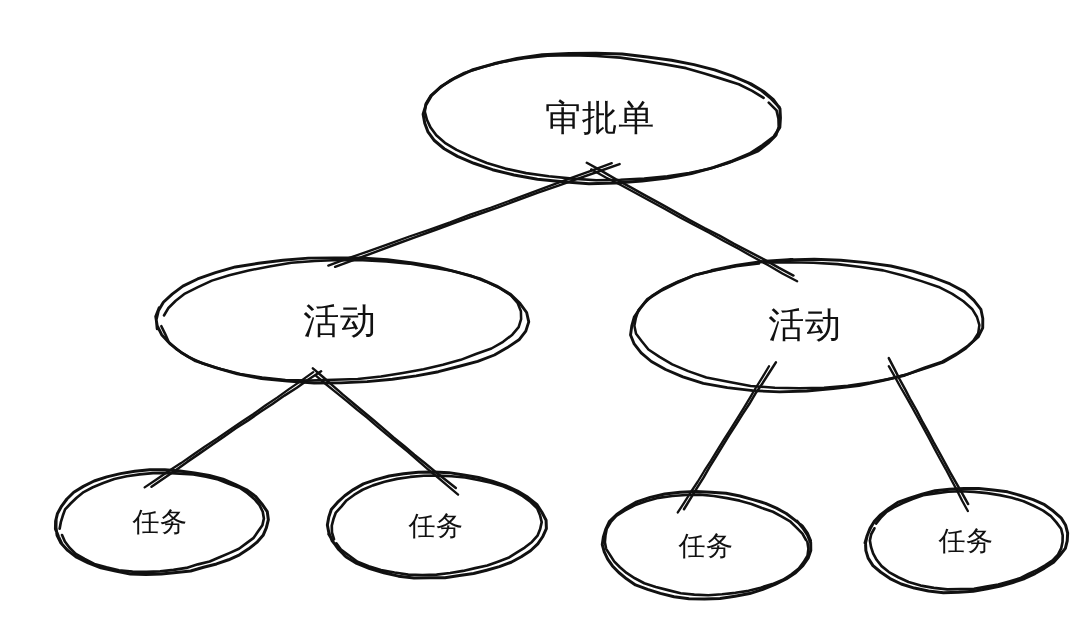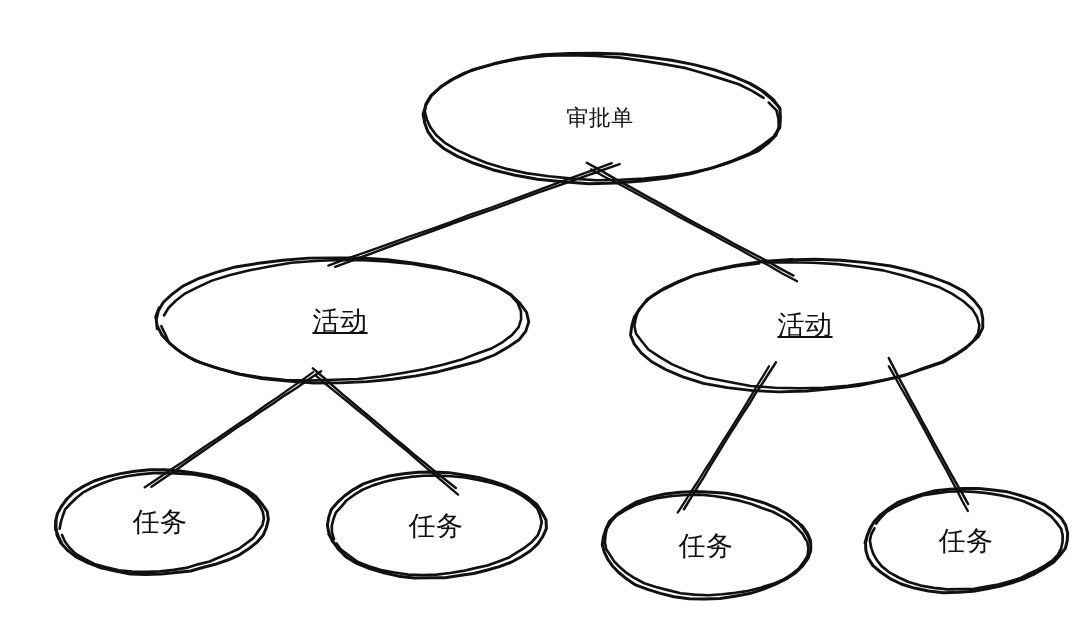--- a/index.html
+++ b/index.html
@@ -24,22 +24,22 @@
   }
   .node-label {
     position: absolute;
     transform: translate(-50%, -50%);
     color: #111111;
     white-space: nowrap;
     font-family: "DejaVu Sans", "Liberation Sans", sans-serif;
     letter-spacing: 0.02em;
     pointer-events: none;
   }
-  .label-root  { font-size: 22px; }
-  .label-mid   { font-size: 27px; text-decoration: underline; }
+  .label-root  { font-size: 36px; }
+  .label-mid   { font-size: 36px; }
   .label-leaf  { font-size: 27px; }
 </style>
 </head>
 <body>
 
 <div id="canvas">
 
   <svg id="sketch" viewBox="0 0 1080 637" aria-hidden="true">
       <path d="M619.59 164.06 L599.21 171.23 L578.82 178.38 L558.45 185.59 L538.05 192.69 L517.75 200.10 L497.49 207.60 L477.09 214.72 L456.76 222.05 L436.49 229.52 L416.20 236.94 L395.87 244.24 L375.67 251.92 L355.37 259.31 L335.11 266.82" fill="none" stroke="#111111" stroke-width="2.5" stroke-linecap="round" stroke-linejoin="round"></path>
       <path d="M611.79 163.08 L591.61 170.59 L571.36 177.91 L551.17 185.40 L530.99 192.91 L510.78 200.36 L490.55 207.75 L470.15 214.65 L450.06 222.40 L429.76 229.60 L409.36 236.51 L389.15 243.94 L368.83 251.06 L348.51 258.19 L328.28 265.59" fill="none" stroke="#111111" stroke-width="2.3" stroke-linecap="round" stroke-linejoin="round"></path>

